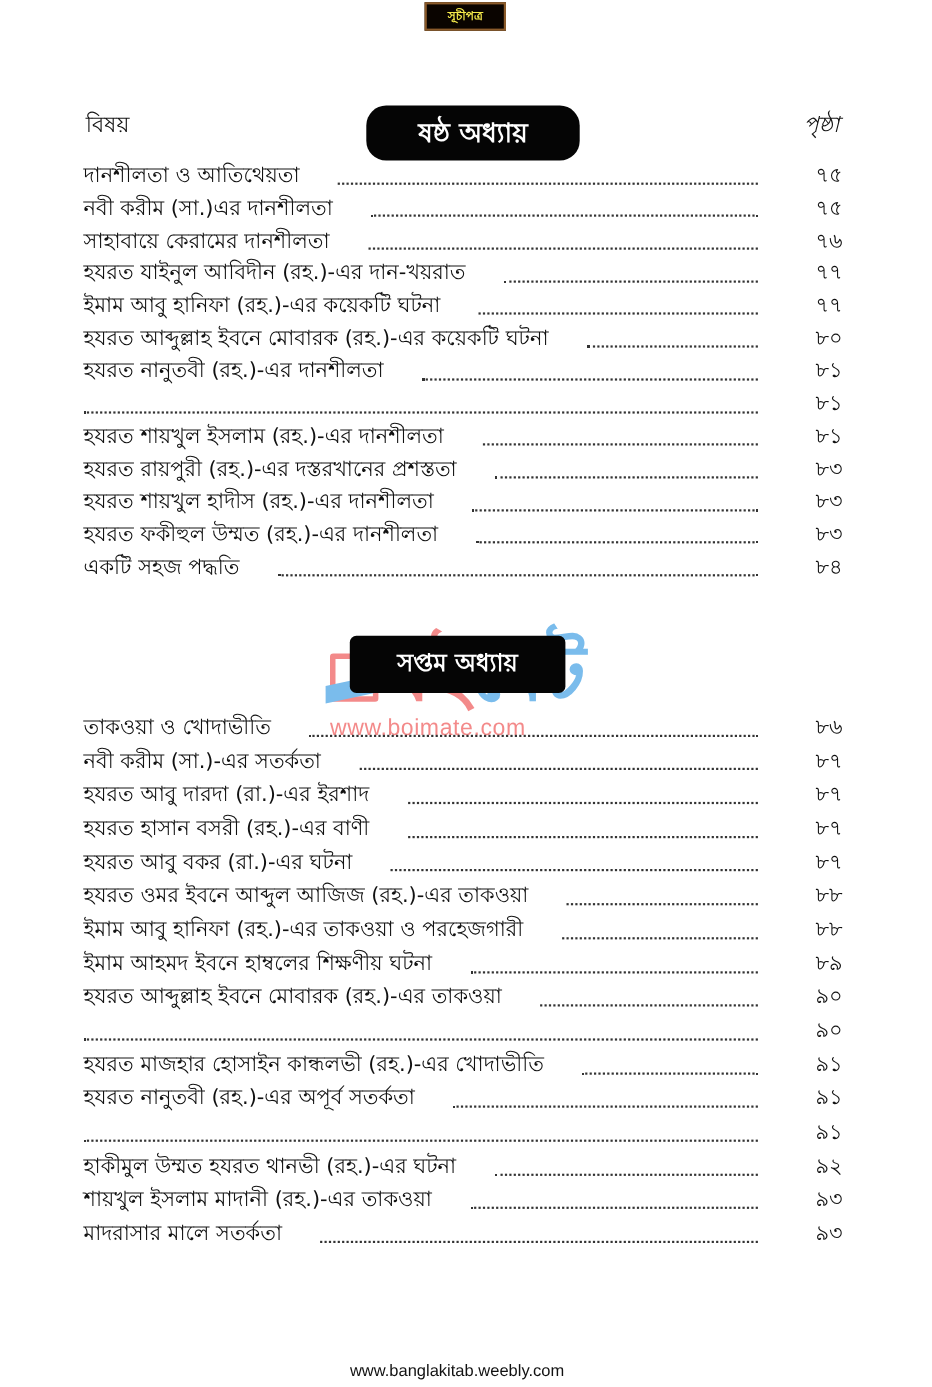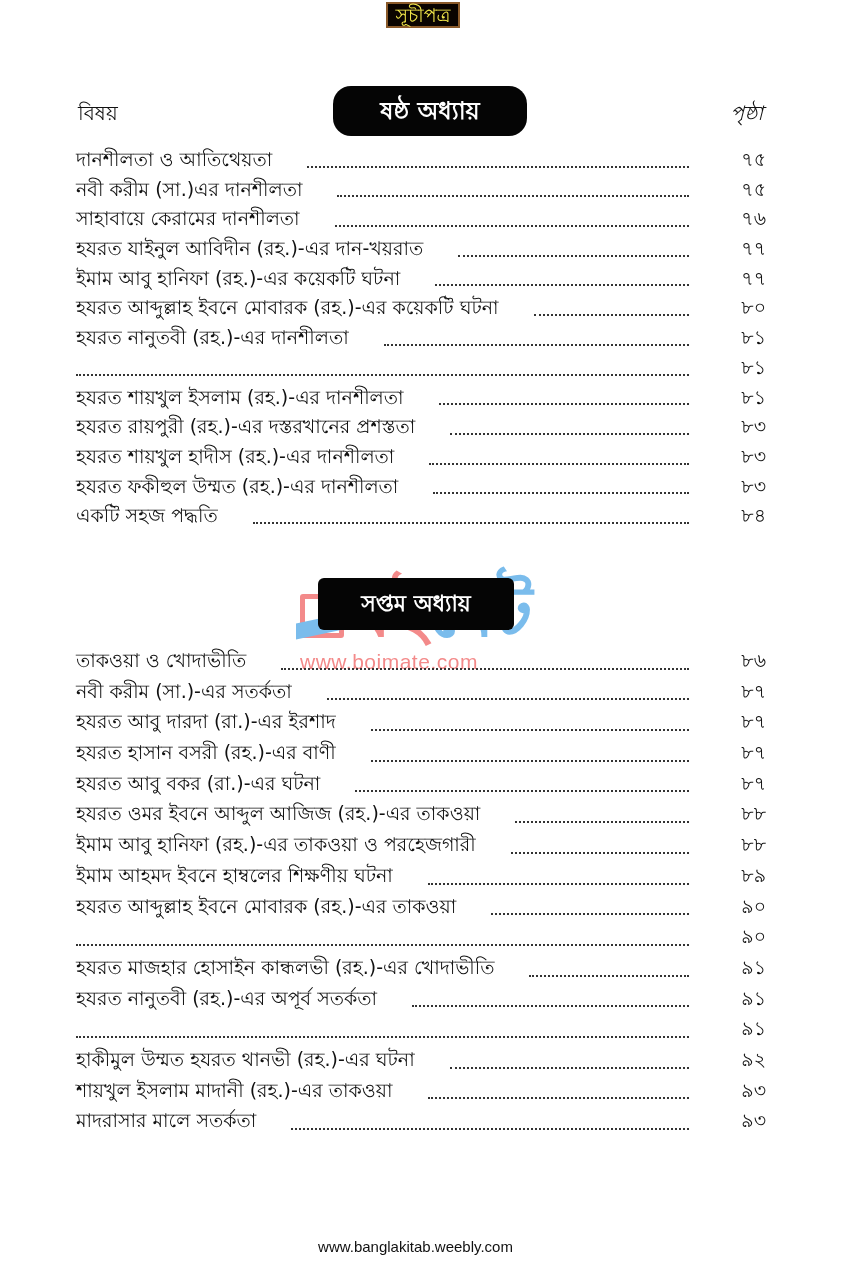--- a/index.html
+++ b/index.html
@@ -18,22 +18,22 @@
     .top-label {
       position: absolute;
       left: 386px;
       top: 2px;
       width: 74px;
       height: 26px;
       background: #0a0400;
       border: 2px solid #8a5a2a;
       box-sizing: border-box;
       color: #f4e94a;
-      font-size: 19px;
-      font-weight: normal;
+      font-size: 11px;
+      font-weight: bold;
       text-align: center;
       line-height: 22px;
     }
     .col-head {
       position: absolute;
       top: 100px;
       font-size: 20px;
       line-height: 26px;
     }
     .col-head.left { left: 78px; }
@@ -42,21 +42,21 @@
       position: absolute;
       background: #050505;
       color: #ffffff;
       border-radius: 16px;
       text-align: center;
       font-weight: bold;
       box-sizing: border-box;
     }
     .chapter-pill.ch6 {
       left: 333px;
-      top: 86px;
+      top: 96px;
       width: 194px;
       height: 50px;
       font-size: 24px;
       line-height: 50px;
       border-radius: 18px;
     }
     .chapter-pill.ch7 {
       left: 318px;
       top: 578px;
       width: 196px;
@@ -70,21 +70,21 @@
       left: 76px;
       width: 690px;
       margin: 0;
       padding: 0;
       list-style: none;
     }
     .toc-list.ch6-list { top: 145px; }
     .toc-list.ch7-list { top: 646px; }
     .toc-row {
       display: flex;
-      align-items: flex-start;
+      align-items: center;
       height: 29.7px;
       font-size: 19px;
       line-height: 29px;
       white-space: nowrap;
       gap: 25px;
     }
     .toc-list.ch7-list .toc-row { height: 30.7px; }
     .toc-title {
       flex: 0 0 auto;
       padding-right: 10px;

